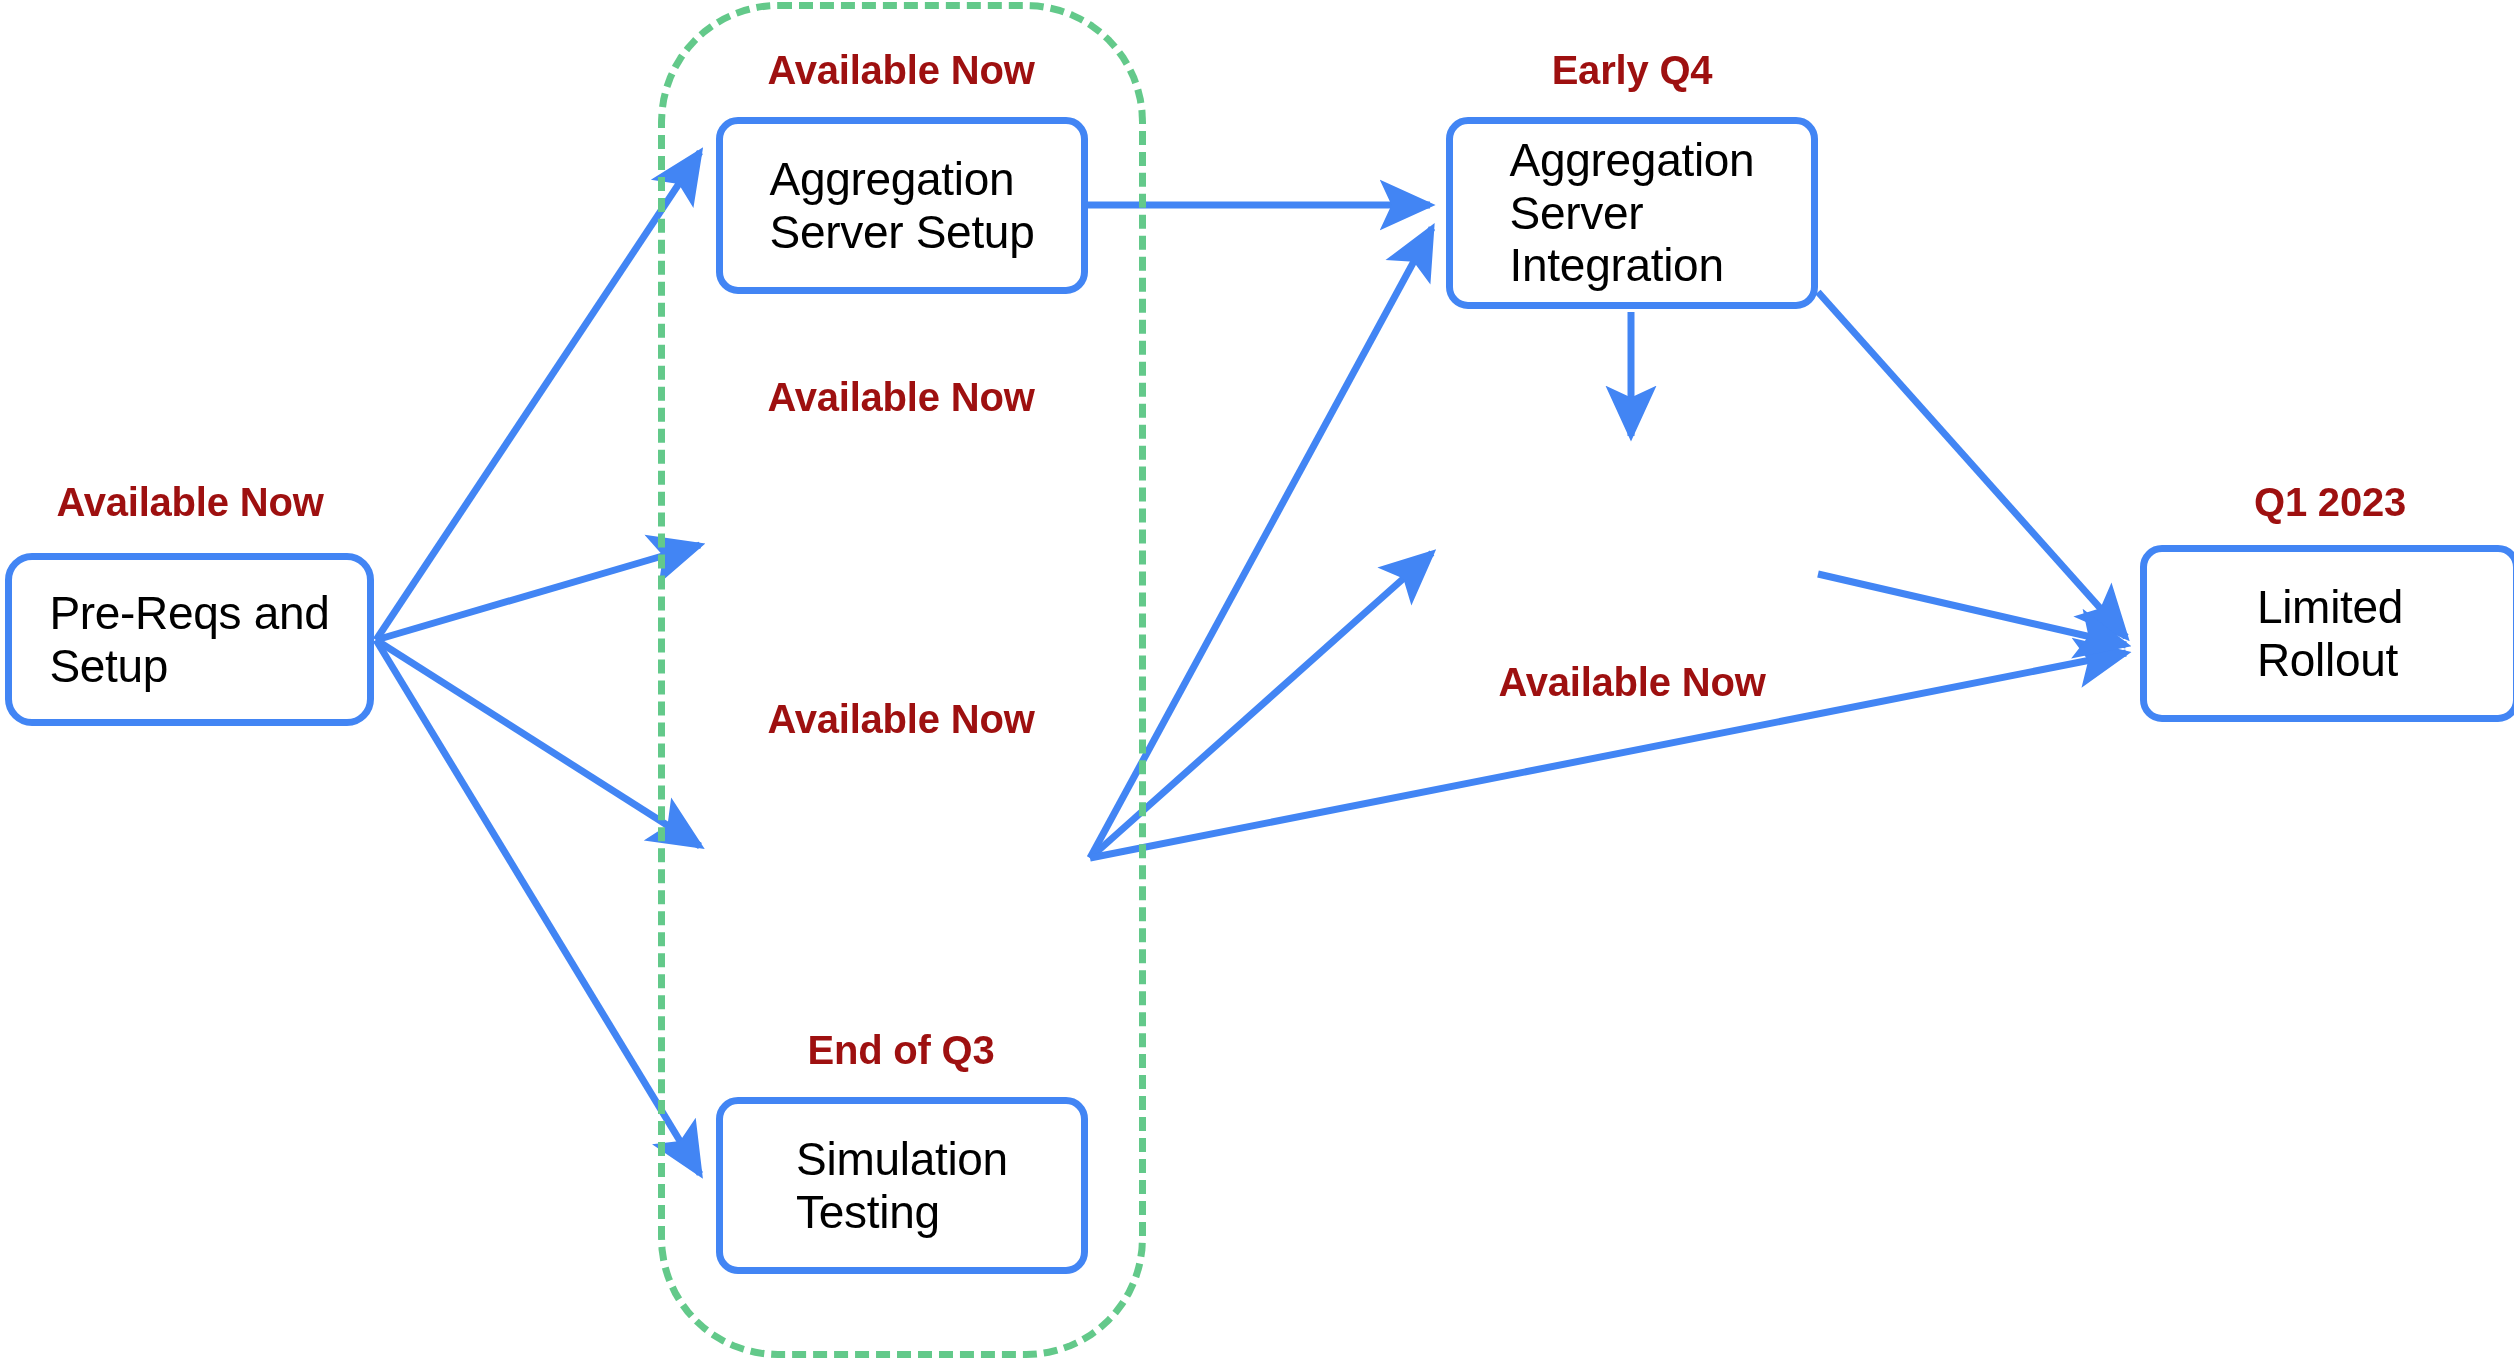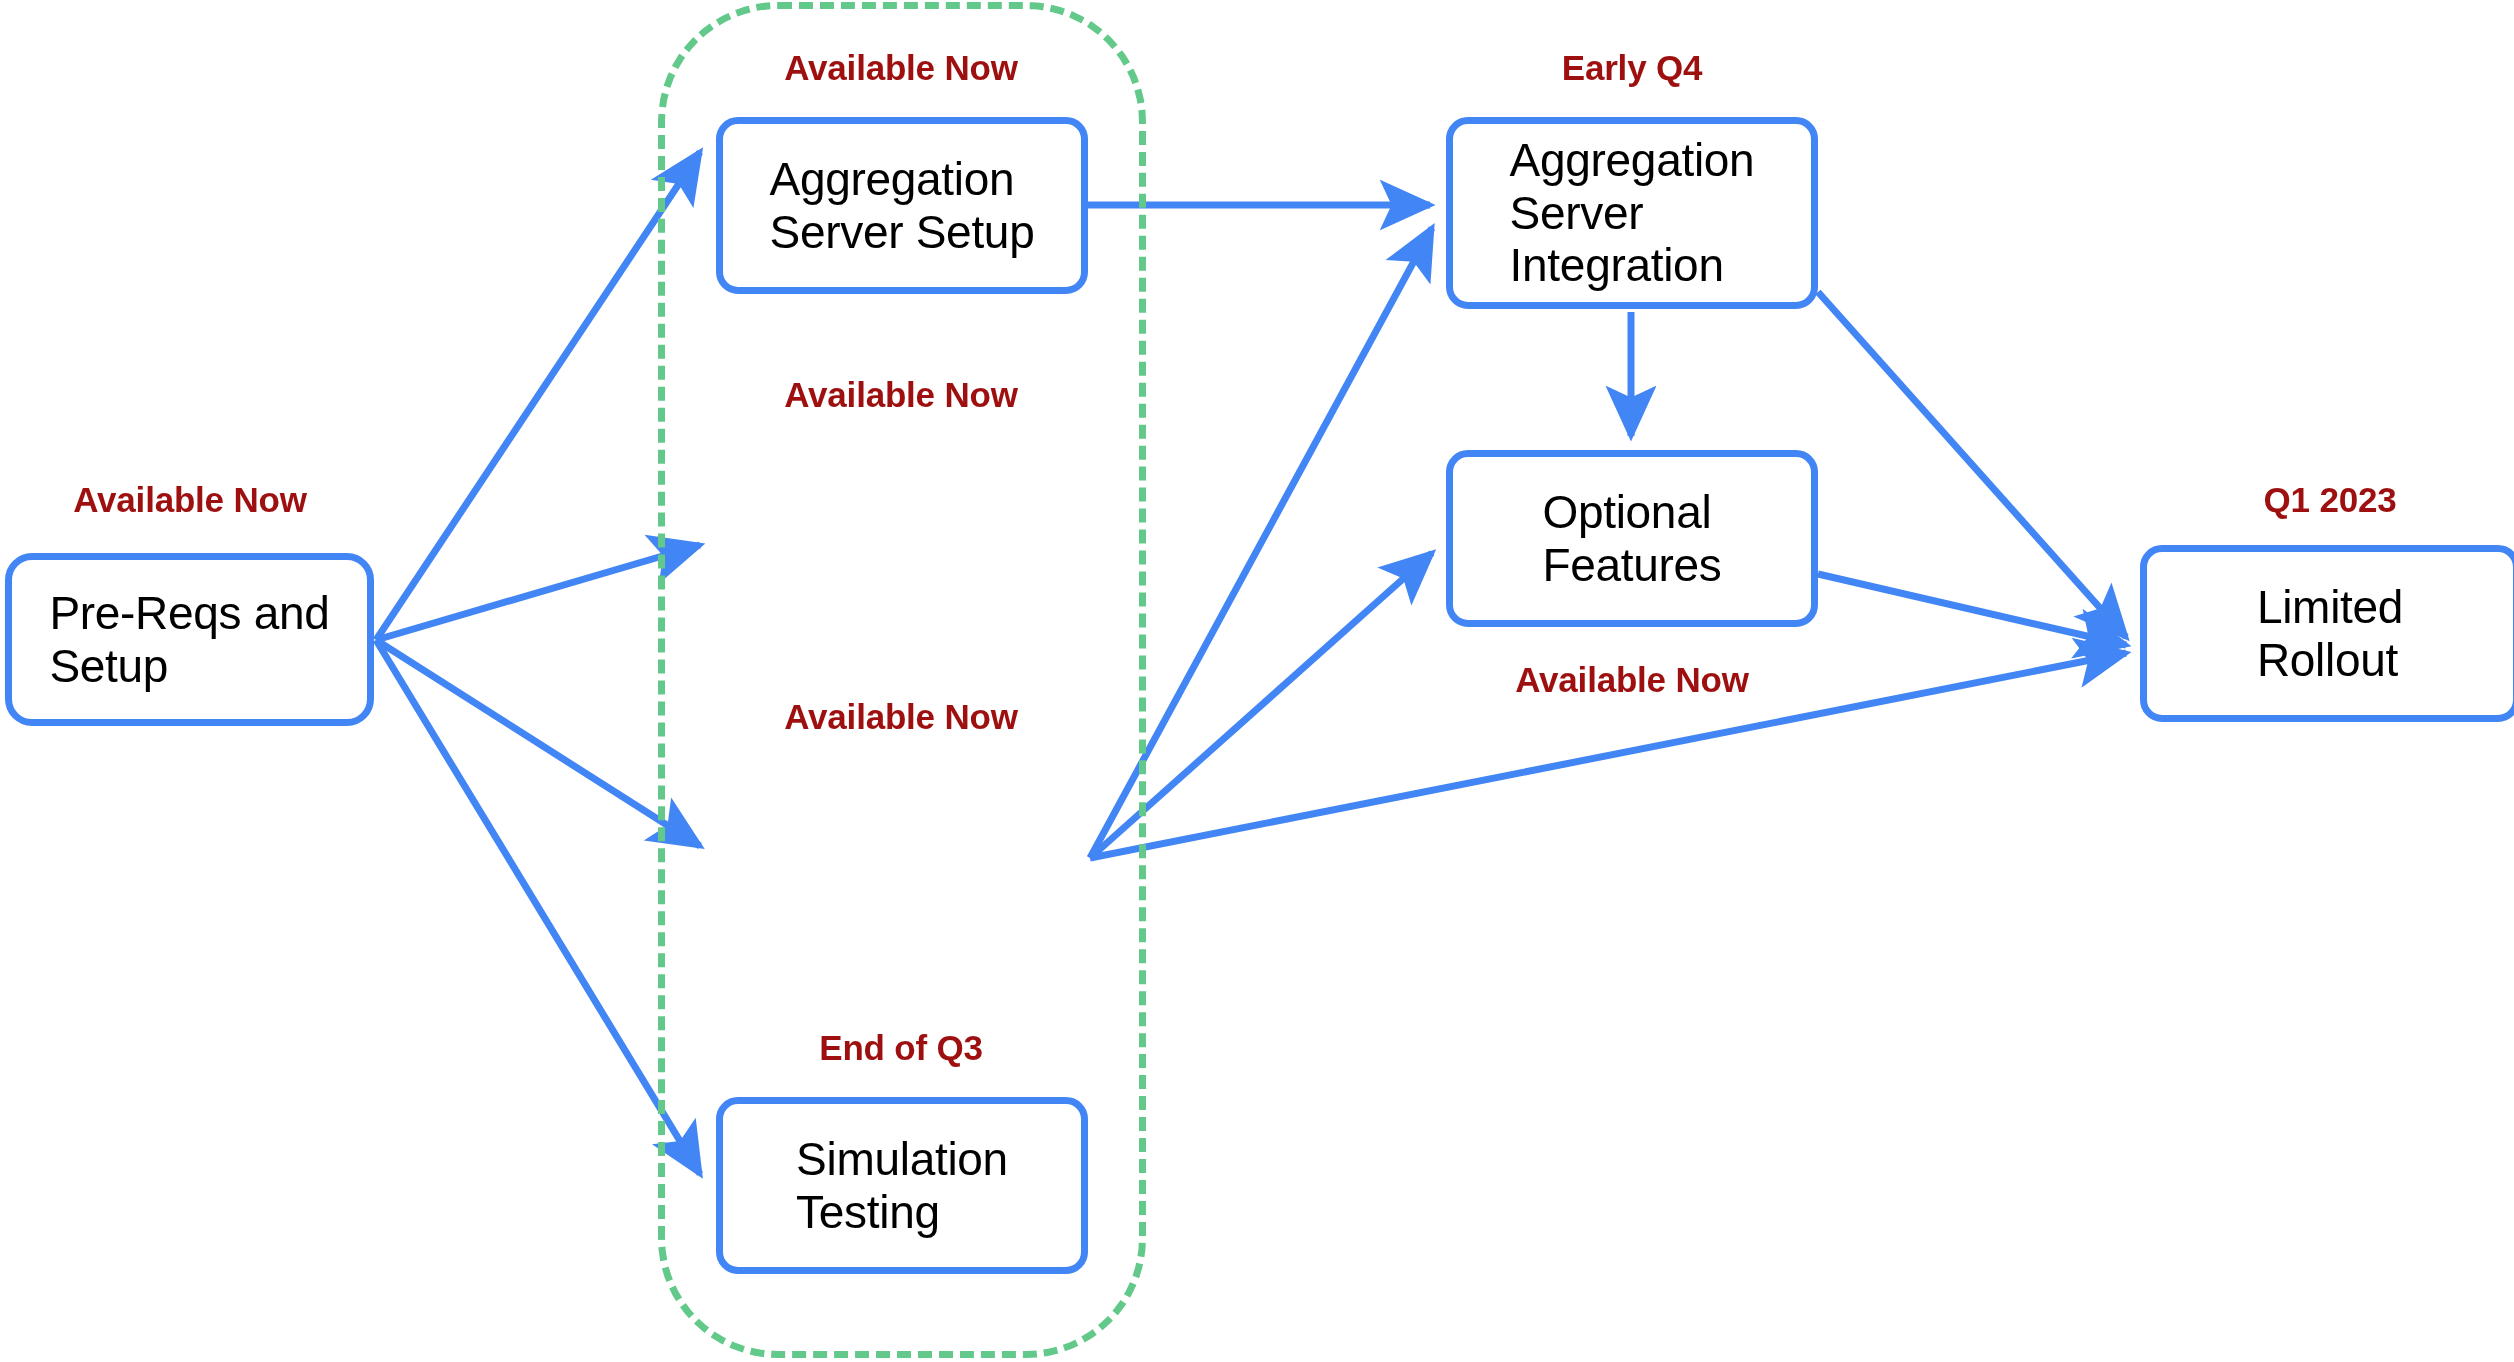--- a/index.html
+++ b/index.html
@@ -43,21 +43,21 @@
     color: #000000;
     font-size: 46px;
     line-height: 1.15;
     letter-spacing: -0.3px;
     font-weight: 400;
     white-space: pre-line;
   }
   .phase-label {
     position: absolute;
     color: #9e1010;
-    font-size: 35px;
+    font-size: 40px;
     font-weight: 700;
     letter-spacing: -0.2px;
     text-align: center;
     white-space: nowrap;
     transform: translateX(-50%);
   }
 </style>
 </head>
 <body>
 
@@ -101,18 +101,16 @@
 
   <div class="node" id="nd-0" style="left: 5px; top: 553px; width: 369px; height: 173px; border-radius: 27px;">Pre-Reqs and
 Setup</div>
   <div class="node" id="nd-1" style="left: 716px; top: 117px; width: 372px; height: 177px;">Aggregation
 Server Setup</div>
   <div class="node" id="nd-4" style="left: 716px; top: 1097px; width: 372px; height: 177px;">Simulation
 Testing</div>
   <div class="node" id="nd-5" style="left: 1446px; top: 117px; width: 372px; height: 192px;">Aggregation
 Server
 Integration</div>
-  <div class="node" id="nd-6" style="left: 1446px; top: 450px; width: 372px; height: 177px;">Optional
-Features</div>
   <div class="node" id="nd-7" style="left: 2140px; top: 545px; width: 380px; height: 177px;">Limited
 Rollout</div>
 
 </div>
 
 </body></html>

